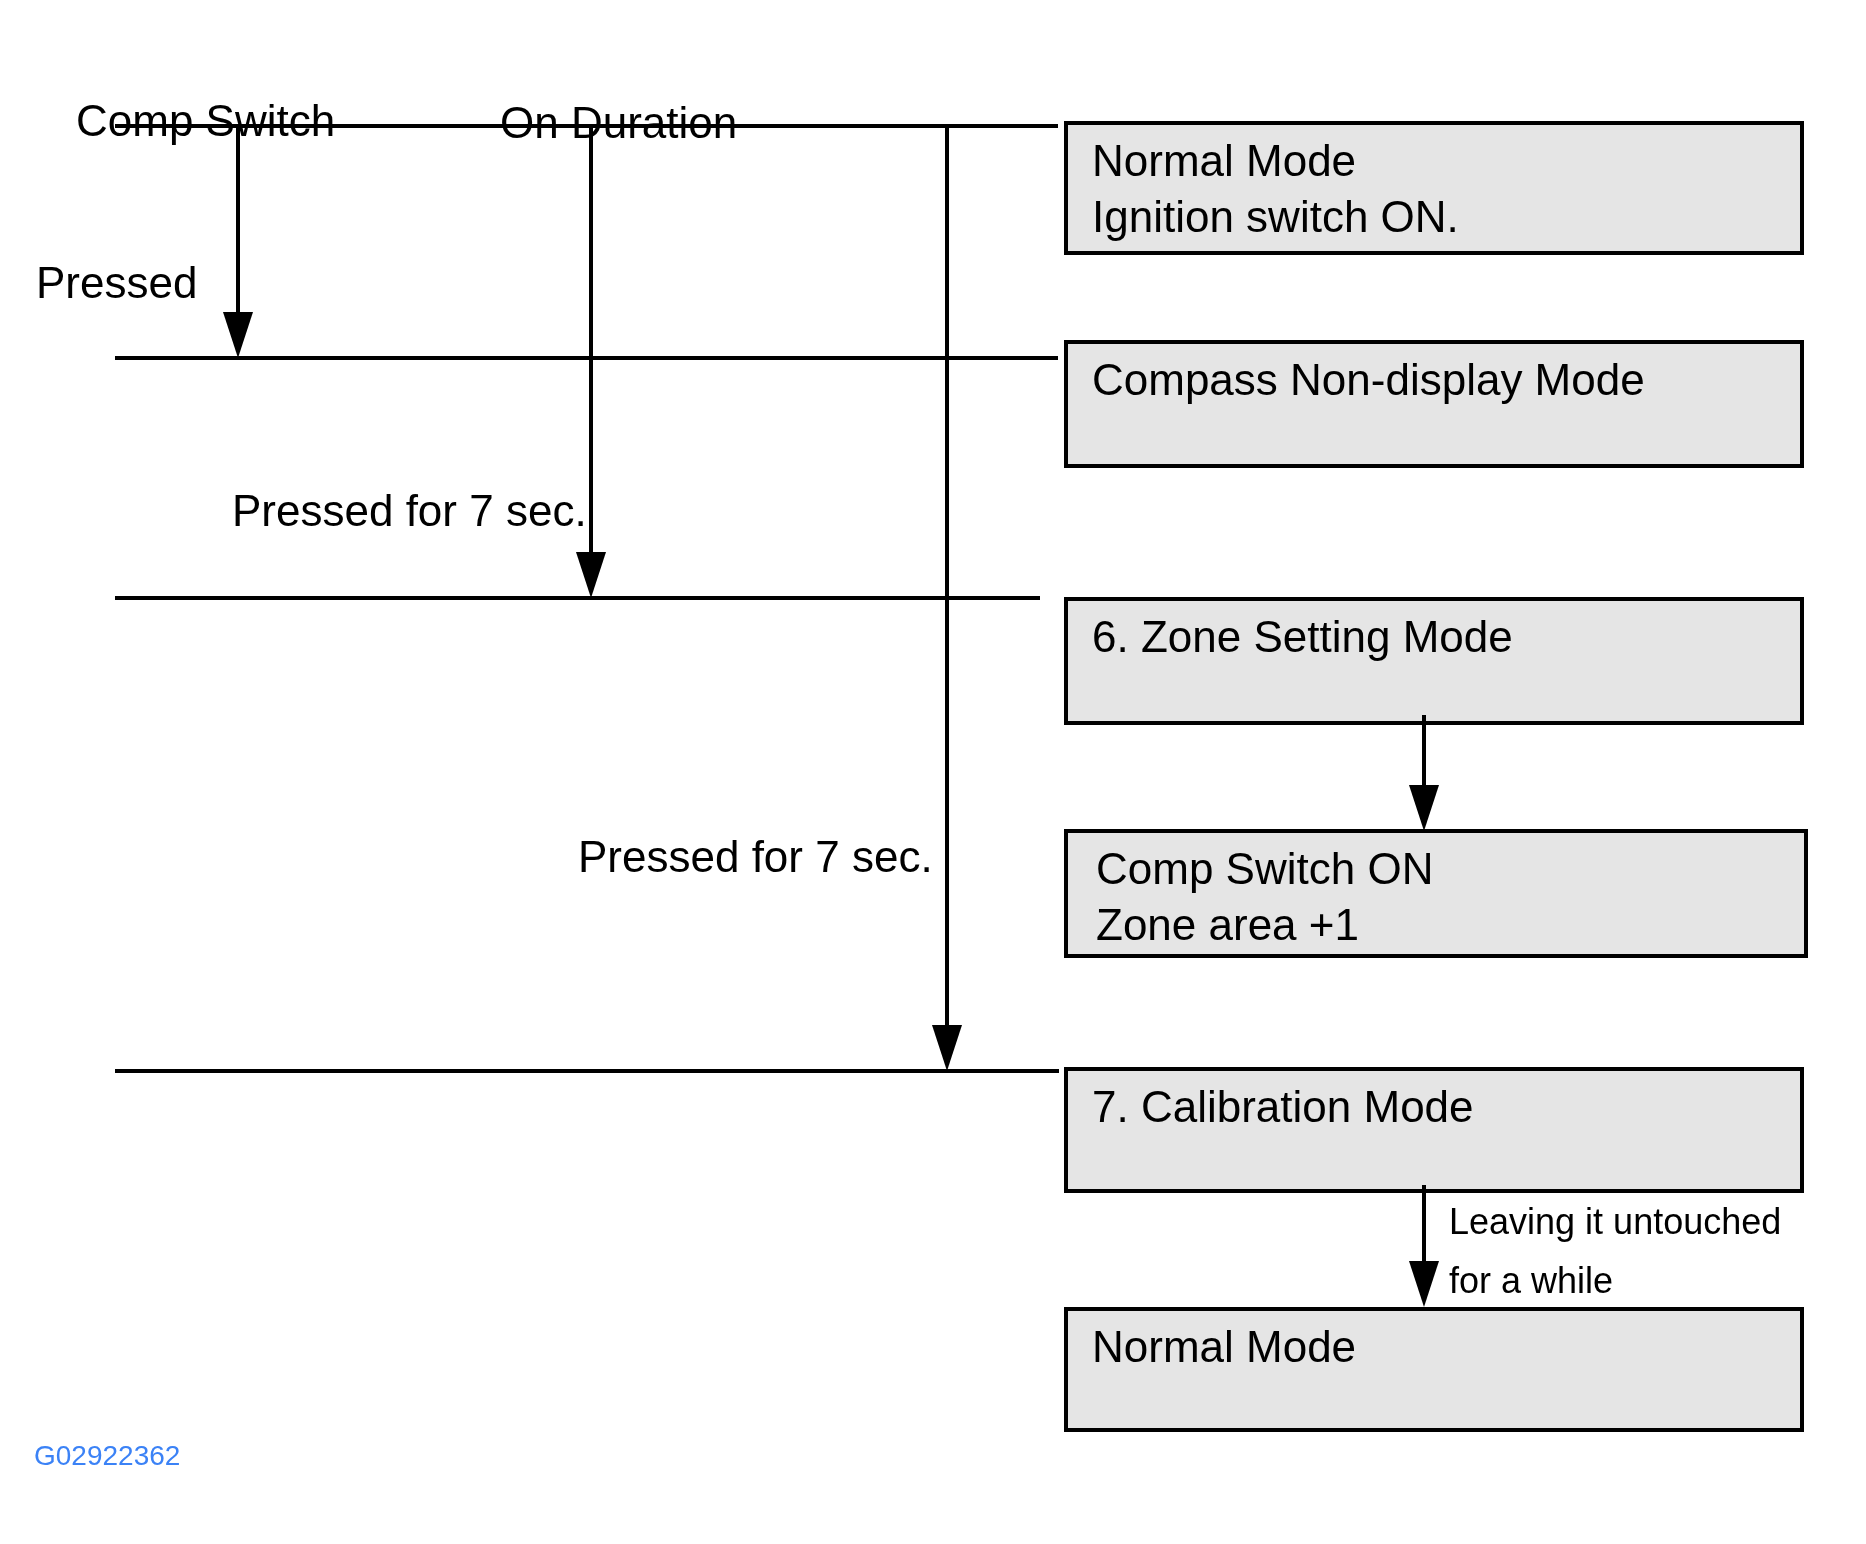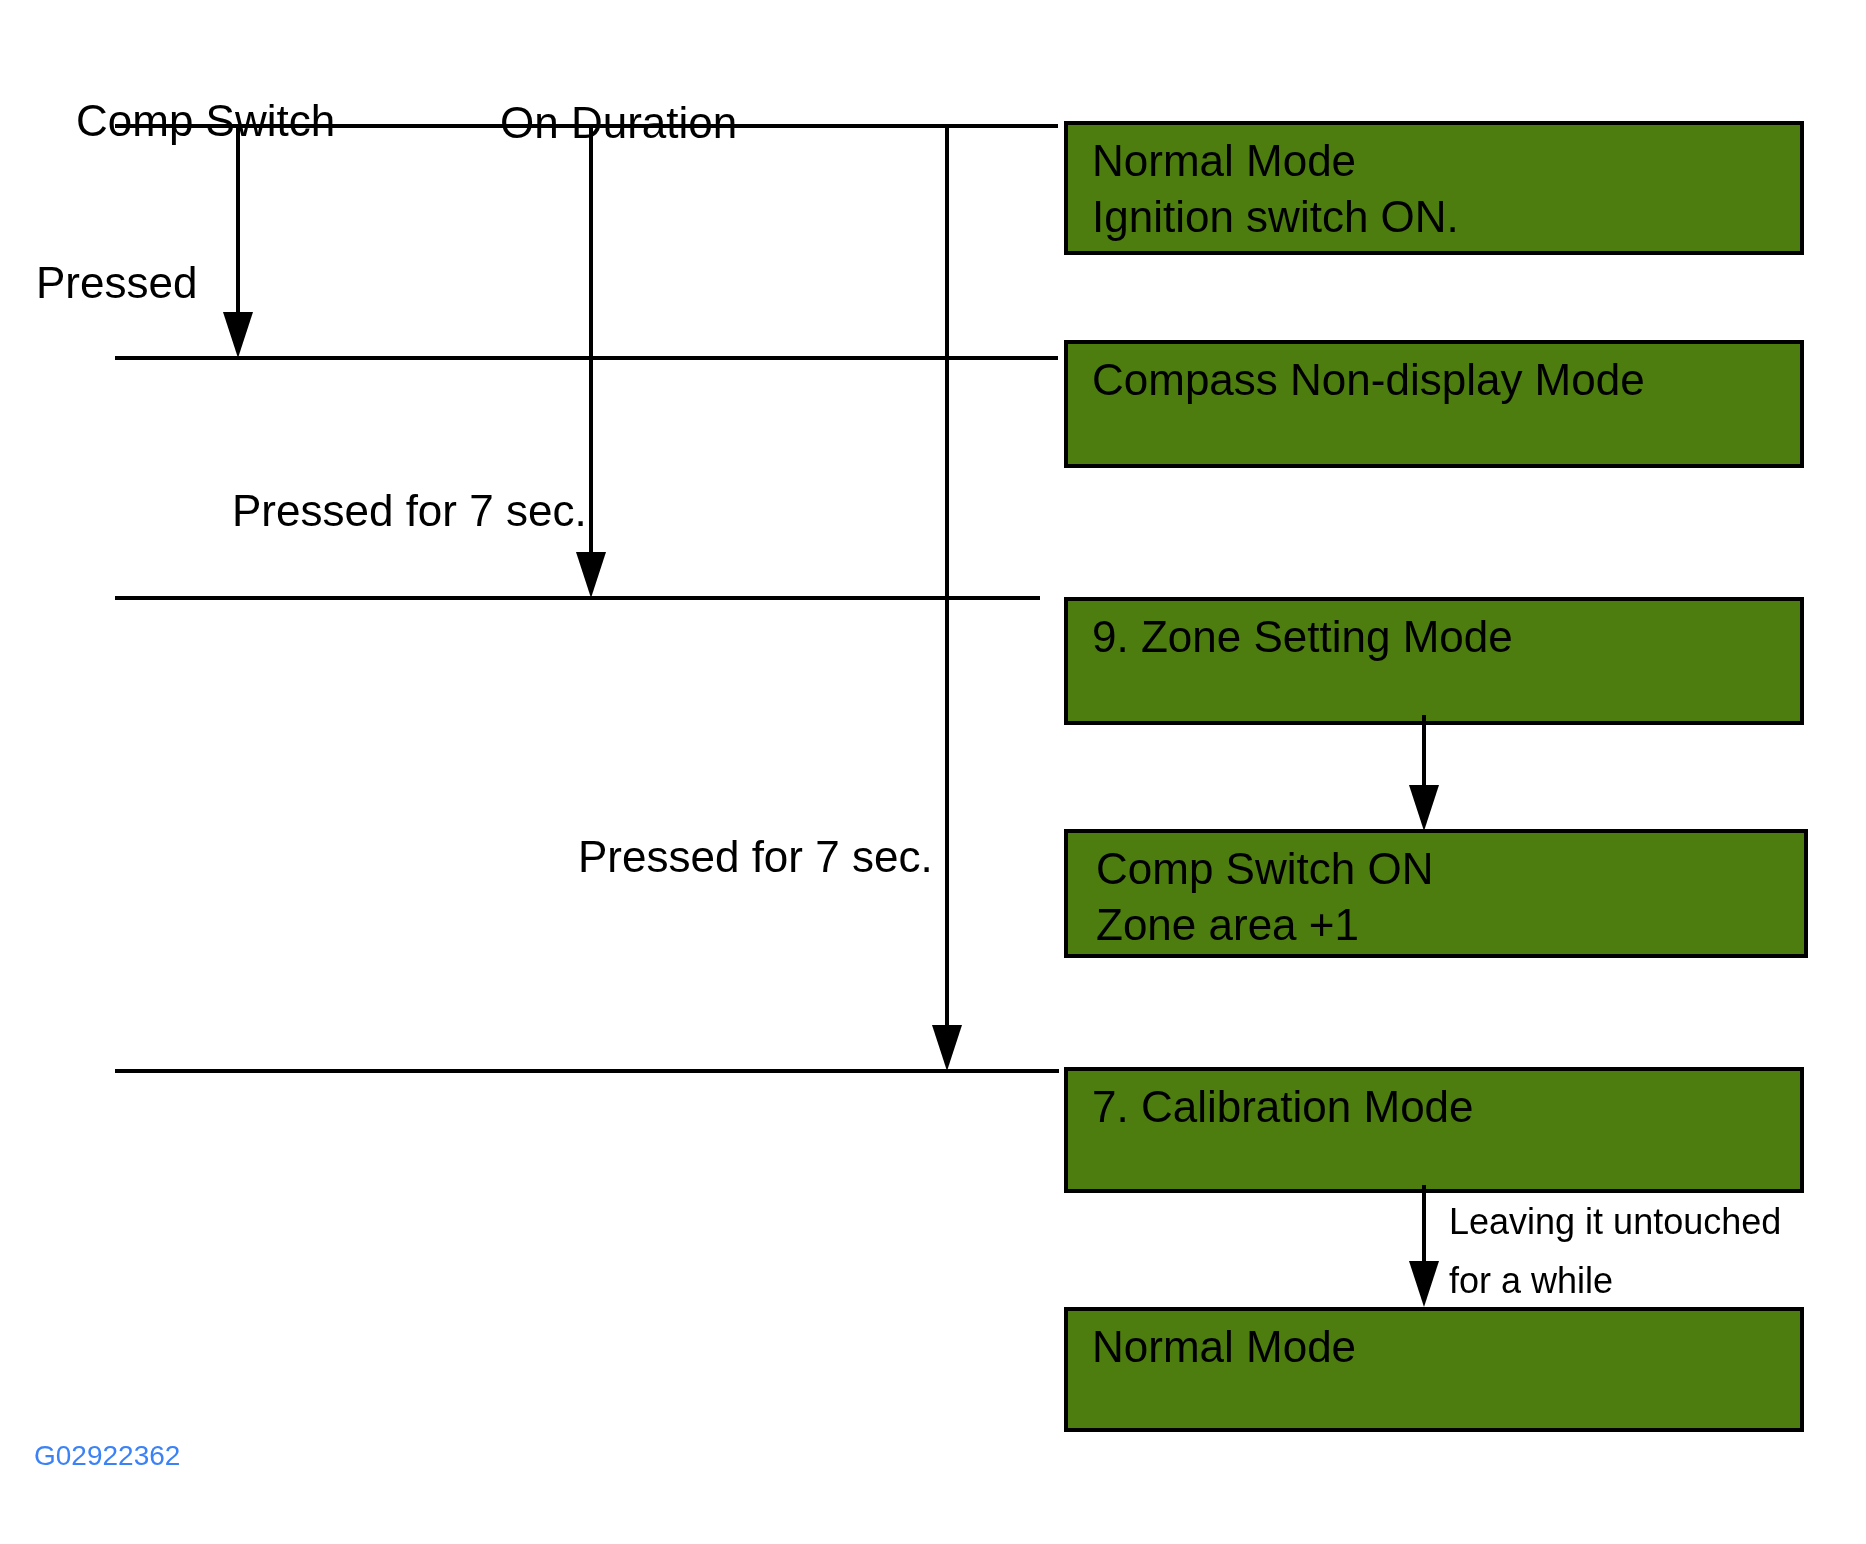--- a/index.html
+++ b/index.html
@@ -47,21 +47,21 @@
     height: 0;
     border-left: 15px solid transparent;
     border-right: 15px solid transparent;
     border-top: 46px solid #000000;
   }
   .mode-box {
     position: absolute;
     left: 1064px;
     width: 698px;
     border: 4px solid #000000;
-    background: #4d7c0f;
+    background: #e5e5e5;
     box-sizing: content-box;
     padding: 8px 10px 0 24px;
   }
   .box-line {
     font-size: 44px;
     line-height: 56px;
     white-space: nowrap;
     color: #000000;
   }
   .figure-id {
@@ -101,21 +101,21 @@
   <div class="mode-box" style="top:121px; height:118px;">
     <div class="box-line">Normal Mode</div>
     <div class="box-line">Ignition switch ON.</div>
   </div>
 
   <div class="mode-box" style="top:340px; height:112px;">
     <div class="box-line">Compass Non-display Mode</div>
   </div>
 
   <div class="mode-box" style="top:597px; height:112px;">
-    <div class="box-line">9. Zone Setting Mode</div>
+    <div class="box-line">6. Zone Setting Mode</div>
   </div>
 
   <div class="vshaft" style="left:1422px; top:715px; height:70px;"></div>
   <div class="ahead" style="left:1409px; top:785px;"></div>
 
   <div class="mode-box" style="top:829px; height:113px;padding-left:28px;">
     <div class="box-line">Comp Switch ON</div>
     <div class="box-line">Zone area +1</div>
   </div>
 

